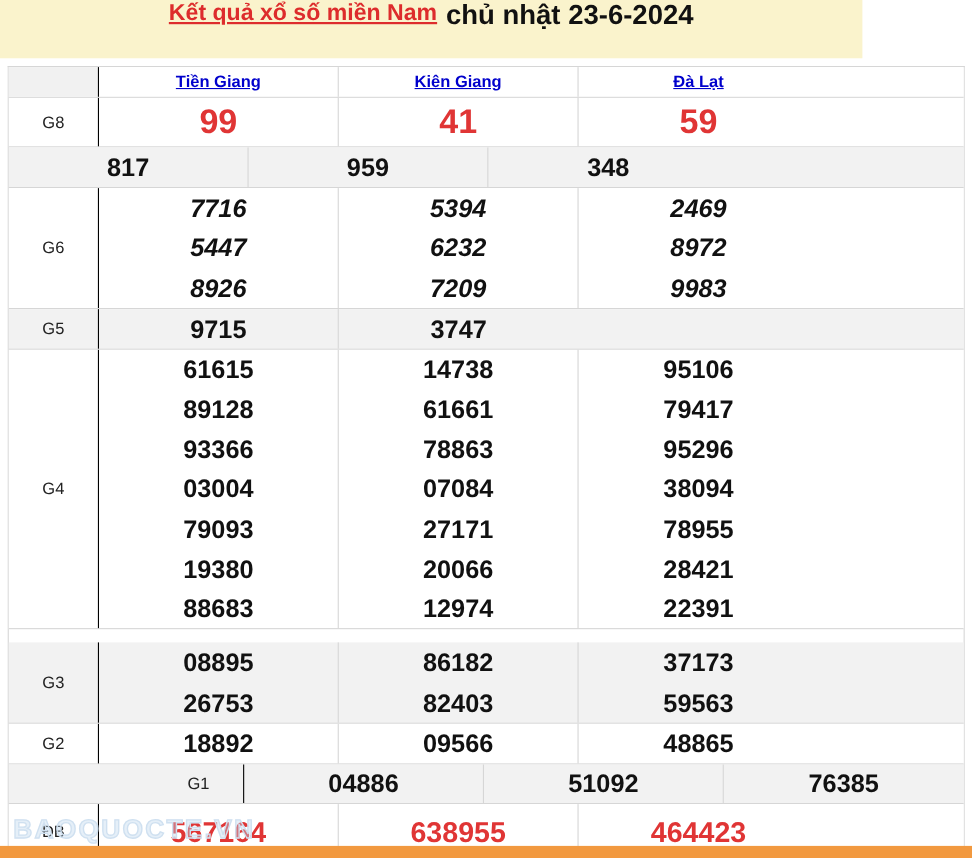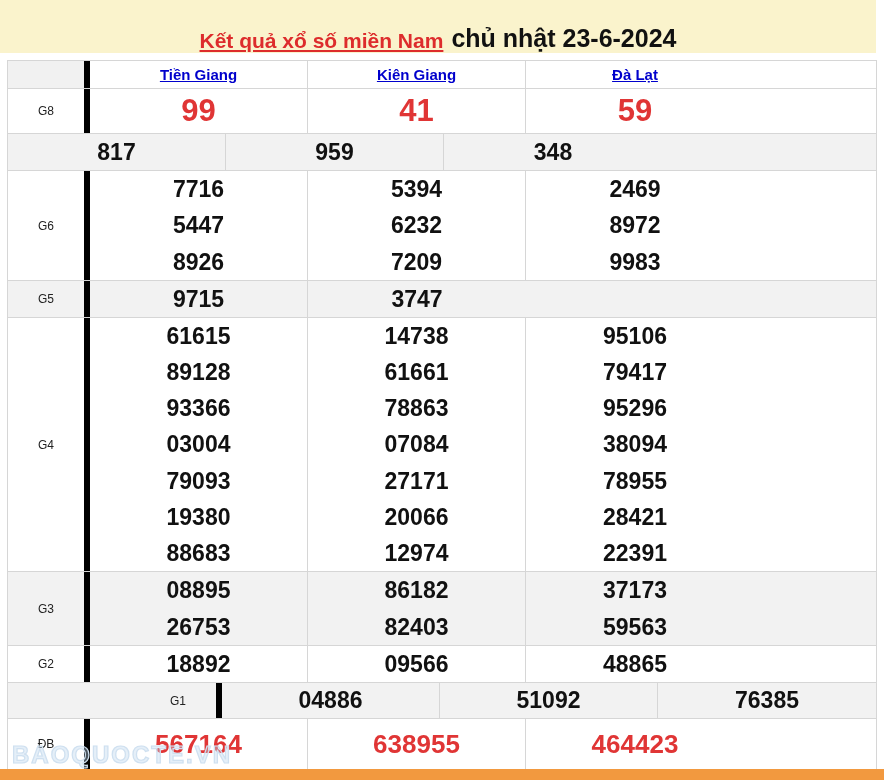--- a/index.html
+++ b/index.html
@@ -2,64 +2,64 @@
 <html><head>
 <meta charset="utf-8">
 <style>
   html,body{margin:0;padding:0;}
   body{
     width:884px;height:780px;overflow:hidden;background:#ffffff;position:relative;
     font-family:"Liberation Sans","DejaVu Sans",sans-serif;
   }
   
   .band{
-    width:876px;height:53px;background:#FAF3CC;
-    display:flex;align-items:flex-end;justify-content:center;
+    width:784px;height:53px;background:#FAF3CC;
+    display:flex;align-items:flex-start;justify-content:center;
   }
   .band .title-link{
     color:#DD2C2C;font-weight:bold;font-size:21px;text-decoration:underline;cursor:pointer;
   }
   .band .title-rest{
     color:#111111;font-weight:bold;font-size:25px;margin-left:8px;
   }
   
   .tbl{
     position:absolute;left:7px;top:60px;width:870px;box-sizing:border-box;
     border:1px solid #D6D6D6;border-bottom:none;background:#fff;z-index:2;
   }
   .trow{
     display:flex;box-sizing:border-box;border-bottom:1px solid #D6D6D6;background:#fff;
   }
   .lcell{
-    width:82px;box-sizing:border-box;border-right:6px solid #000000;
+    width:82px;box-sizing:border-box;border-right:1px solid #000000;
     display:flex;align-items:center;justify-content:center;
-    font-size:12px;color:#222222;
+    font-size:15px;color:#222222;
   }
   .vcell{
     width:218px;box-sizing:border-box;border-right:1px solid #D6D6D6;
     display:flex;flex-direction:column;align-items:center;justify-content:center;
   }
   .vcell:last-child{border-right:none;}
   .line{
     font-weight:bold;color:#111111;font-size:23px;line-height:36px;white-space:nowrap;
   }
   
   .r-head{height:28px;}
   .r-head .lcell{background:#F1F1F1;}
   .r-head .hlink{
     font-size:15px;font-weight:bold;color:#0000CC;text-decoration:underline;
     line-height:28px;cursor:pointer;
   }
   
   .r-g8{height:45px;}  .r-g8 .line{font-size:31px;line-height:44px;color:#E03535;}
   .r-g7{height:37px;background:#F2F2F2;} .r-g7 .line{line-height:36px;}
-  .r-g6{height:110px;} .r-g6 .line{line-height:36.6px;}
+  .r-g6{height:110px;} .r-g6 .line{line-height:36.6px;font-style:italic;}
   .r-g5{height:37px;background:#F2F2F2;} .r-g5 .line{line-height:36px;}
   .r-g4{height:254px;} .r-g4 .line{line-height:36.2px;}
-  .r-g3{height:74px;background:#F2F2F2;} .r-g3 .line{line-height:37px;}
+  .r-g3{height:74px;background:#F2F2F2;margin-top:12px;} .r-g3 .line{line-height:37px;}
   .r-g2{height:37px;}  .r-g2 .line{line-height:36px;}
   .r-g1{height:36px;background:#F2F2F2;justify-content:flex-end;} .r-g1 .line{line-height:35px;}
   .r-db{height:51px;}  .r-db .line{font-size:26px;line-height:50px;color:#E03535;}
   
   .watermark{
     position:absolute;left:12px;top:741px;z-index:3;pointer-events:none;
     font-size:24px;font-weight:bold;letter-spacing:2px;
     color:rgba(190,214,238,0.40);
     -webkit-text-stroke:1.2px #CFE0F0;
   }

